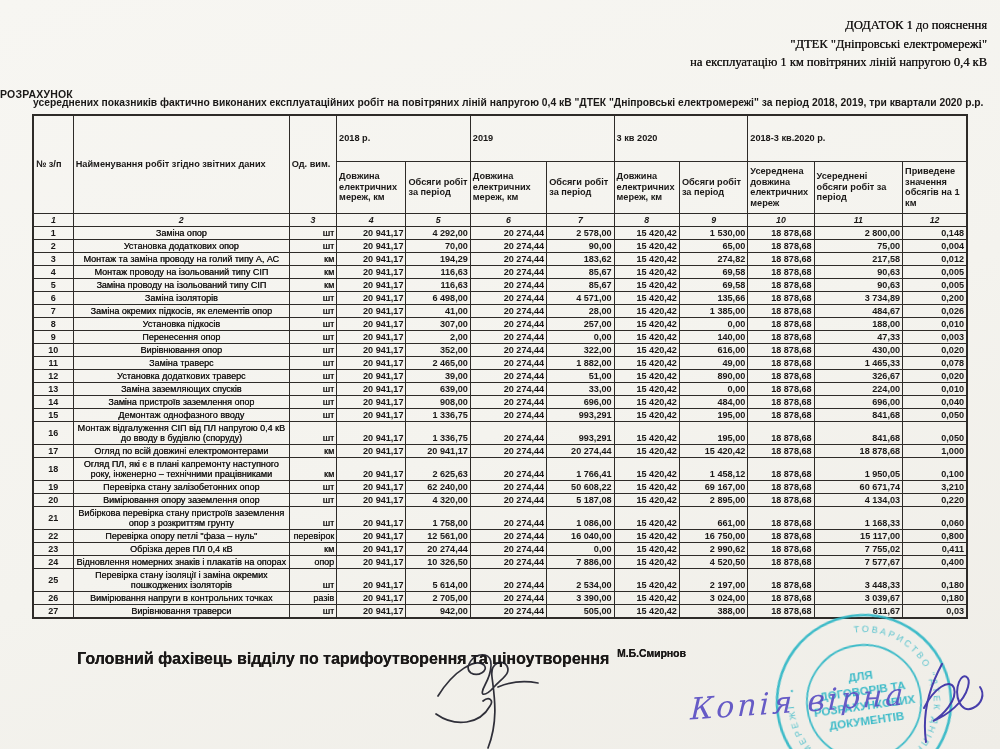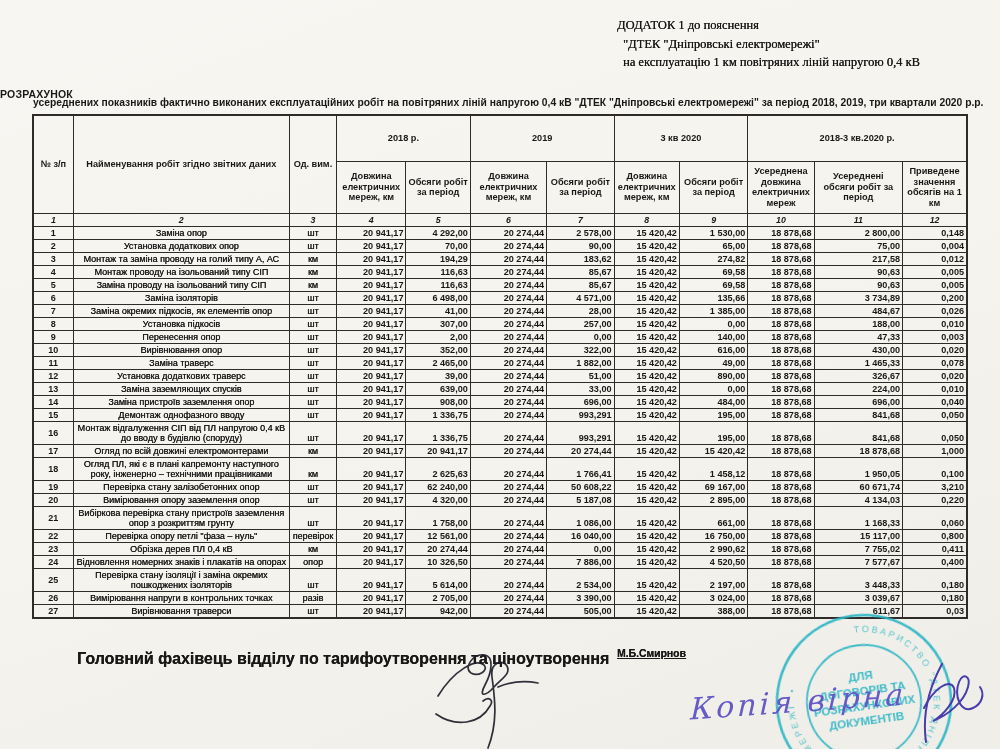--- a/index.html
+++ b/index.html
@@ -6,20 +6,21 @@
   .page{
     position:relative;width:1000px;height:749px;overflow:hidden;
     background:linear-gradient(160deg,#f7f6f2 0%,#f4f3ee 55%,#efede7 100%);
     font-family:"Liberation Sans",sans-serif;color:#1a1817;
   }
   
   .appendix{
     position:absolute;left:617px;top:16px;width:370px;
     font-family:"Liberation Serif",serif;font-size:12.5px;line-height:18.5px;
     text-shadow:0.2px 0 0 currentColor;
+    text-align:right;
   }
   .appendix div:nth-child(2),.appendix div:nth-child(3){padding-left:6px;}
   
   .doc-title{
     position:absolute;left:0;top:88px;width:1000px;text-align:left;
     font-size:10.5px;font-weight:bold;letter-spacing:.2px;
   }
   .doc-subtitle{
     position:absolute;left:33px;top:97px;width:934px;text-align:center;
     font-size:10.3px;font-weight:bold;white-space:nowrap;
@@ -27,33 +28,33 @@
   
   table.calc{
     position:absolute;left:32px;top:114px;width:936px;
     border-collapse:collapse;table-layout:fixed;
     font-size:9px;line-height:10px;
   }
   table.calc th,table.calc td{
     border:1px solid #2e2b28;padding:1px 2px;overflow:hidden;
   }
   table.calc{border:2px solid #2e2b28;}
-  thead th{font-weight:bold;text-align:center;vertical-align:middle;font-size:9.2px;line-height:10.5px;}
+  thead th{font-weight:bold;text-align:left;vertical-align:middle;font-size:9.2px;line-height:10.5px;}
   tr.hdr-top{height:46px;}
   tr.hdr-sub{height:52px;margin-left:42px;}
   tr.hdr-nums{height:13px;}
   tr.hdr-nums td{font-style:italic;font-weight:bold;text-align:center;font-size:8.8px;}
   tbody td{vertical-align:bottom;}
   td.c-num{text-align:center;vertical-align:middle;font-weight:bold;}
   td.c-name{text-align:center;padding-left:3px;vertical-align:middle;text-shadow:0.25px 0 0 currentColor;}
-  td.c-unit{text-align:center;vertical-align:bottom;text-shadow:0.25px 0 0 currentColor;}
+  td.c-unit{text-align:right;vertical-align:bottom;text-shadow:0.25px 0 0 currentColor;}
   td.c-val{text-align:right;padding-right:4px;font-weight:bold;vertical-align:bottom;font-size:9.1px;}
   
   .footer-left{position:absolute;left:77px;top:650px;font-size:16px;font-weight:bold;text-shadow:0.2px 0 0 currentColor;}
-  .footer-name{position:absolute;left:617px;top:648px;font-size:10.4px;font-weight:bold;text-shadow:0.2px 0 0 currentColor;text-decoration:underline;}
+  .footer-name{position:absolute;left:617px;top:648px;font-size:10.4px;font-weight:bold;text-shadow:0.2px 0 0 currentColor;}
   .sig-black{position:absolute;left:428px;top:632px;}
   .sig-purple{position:absolute;left:908px;top:658px;}
   .copy-note{
     position:absolute;left:690px;top:684px;
     font-family:"DejaVu Serif",serif;font-style:italic;
     font-size:30px;letter-spacing:3px;
     transform:rotate(-4deg) skewX(-6deg);
     opacity:.92;white-space:nowrap;
   }
   .stamp{position:absolute;left:768px;top:606px;transform:rotate(-8deg);opacity:.92;filter:blur(.2px);}

